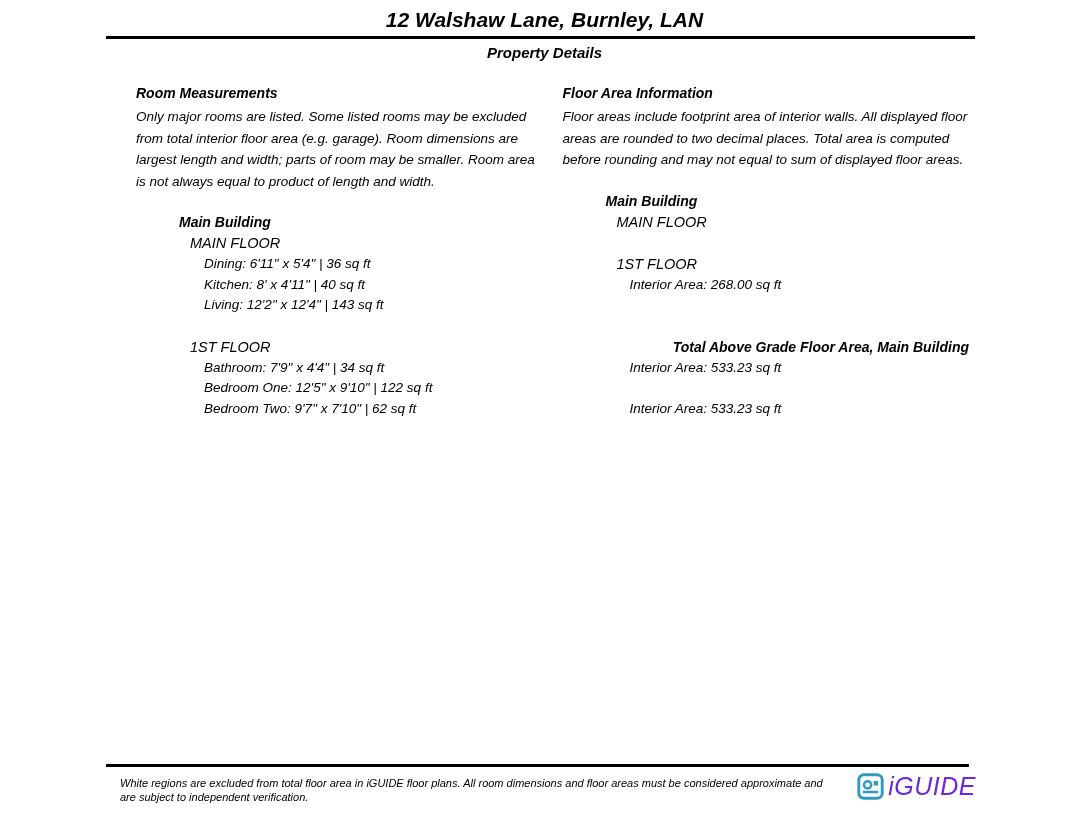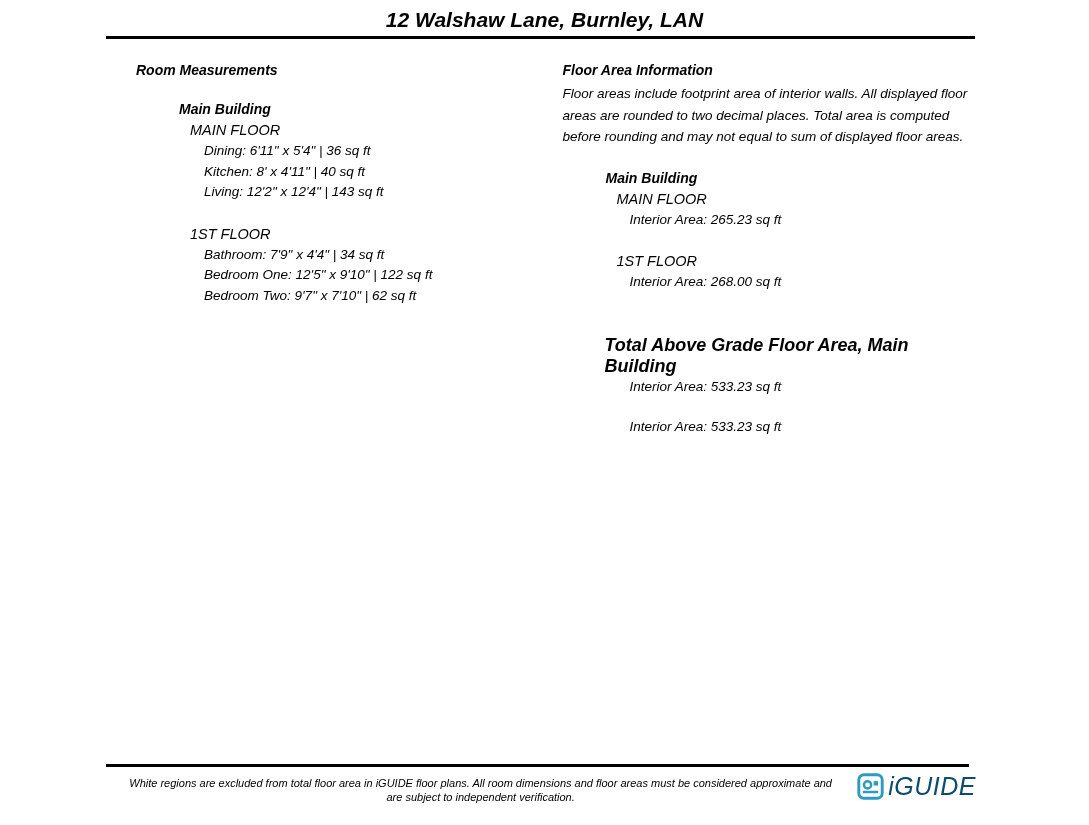--- a/index.html
+++ b/index.html
@@ -72,33 +72,33 @@
   .room-line, .area-line {
     font-size: 13.5px;
     line-height: 20.5px;
     margin-left: 68px;
   }
   .col-right .area-line { margin-left: 67px; }
 
   .total-block-first  { margin-top: 42px; }
   .total-block-second { margin-top: 20px; }
   .total-heading {
-    font-size: 18px;
+    font-size: 14px;
     font-weight: bold;
     line-height: 21px;
     margin-left: 42px;
+    text-align: right;
   }
 
   
   .footer {
     position: absolute;
     left: 0;
     right: 0;
     top: 760px;
-    text-align: center;
   }
   .footer-rule {
     border: none;
     height: 3px;
     background: #000;
     margin-right: 14px;
   }
   .footer-row {
     display: flex;
     justify-content: space-between;
@@ -117,35 +117,37 @@
     align-items: center;
     gap: 4px;
     flex: none;
     margin-left: 16px;
   }
   .logo-icon { width: 27px; height: 27px; display: block; }
   .logo-text {
     font-size: 25px;
     line-height: 27px;
     letter-spacing: 0.5px;
-    color: #0c4a6e;
+    color: #6d28d9;
   }
 </style>
 </head>
 <body>
 
 <div class="page">
 
   <div class="page-title">12 Walshaw Lane, Burnley, LAN</div>
   <hr class="title-rule">
+  <div class="subtitle">Property Details</div>
 
   <div class="columns">
 
     <section class="col col-left">
       <div class="section-heading">Room Measurements</div>
+      <p class="section-desc">Only major rooms are listed. Some listed rooms may be excluded from total interior floor area (e.g. garage). Room dimensions are largest length and width; parts of room may be smaller. Room area is not always equal to product of length and width.</p>
 
       <div class="building-block">
         <div class="building-name">Main Building</div>
 
         <div class="floor-block">
           <div class="floor-name">MAIN FLOOR</div>
           <div class="room-line">Dining: 6'11" x 5'4" | 36 sq ft</div>
           <div class="room-line">Kitchen: 8' x 4'11" | 40 sq ft</div>
           <div class="room-line">Living: 12'2" x 12'4" | 143 sq ft</div>
         </div>
@@ -161,21 +163,20 @@
 
     <section class="col col-right">
       <div class="section-heading">Floor Area Information</div>
       <p class="section-desc">Floor areas include footprint area of interior walls. All displayed floor areas are rounded to two decimal places. Total area is computed before rounding and may not equal to sum of displayed floor areas.</p>
 
       <div class="building-block">
         <div class="building-name">Main Building</div>
 
         <div class="floor-block">
           <div class="floor-name">MAIN FLOOR</div>
-          <div class="area-line">Interior Area: 265.23 sq ft</div>
         </div>
 
         <div class="floor-block">
           <div class="floor-name">1ST FLOOR</div>
           <div class="area-line">Interior Area: 268.00 sq ft</div>
         </div>
       </div>
 
       <div class="total-block-first">
         <div class="total-heading">Total Above Grade Floor Area, Main Building</div>

